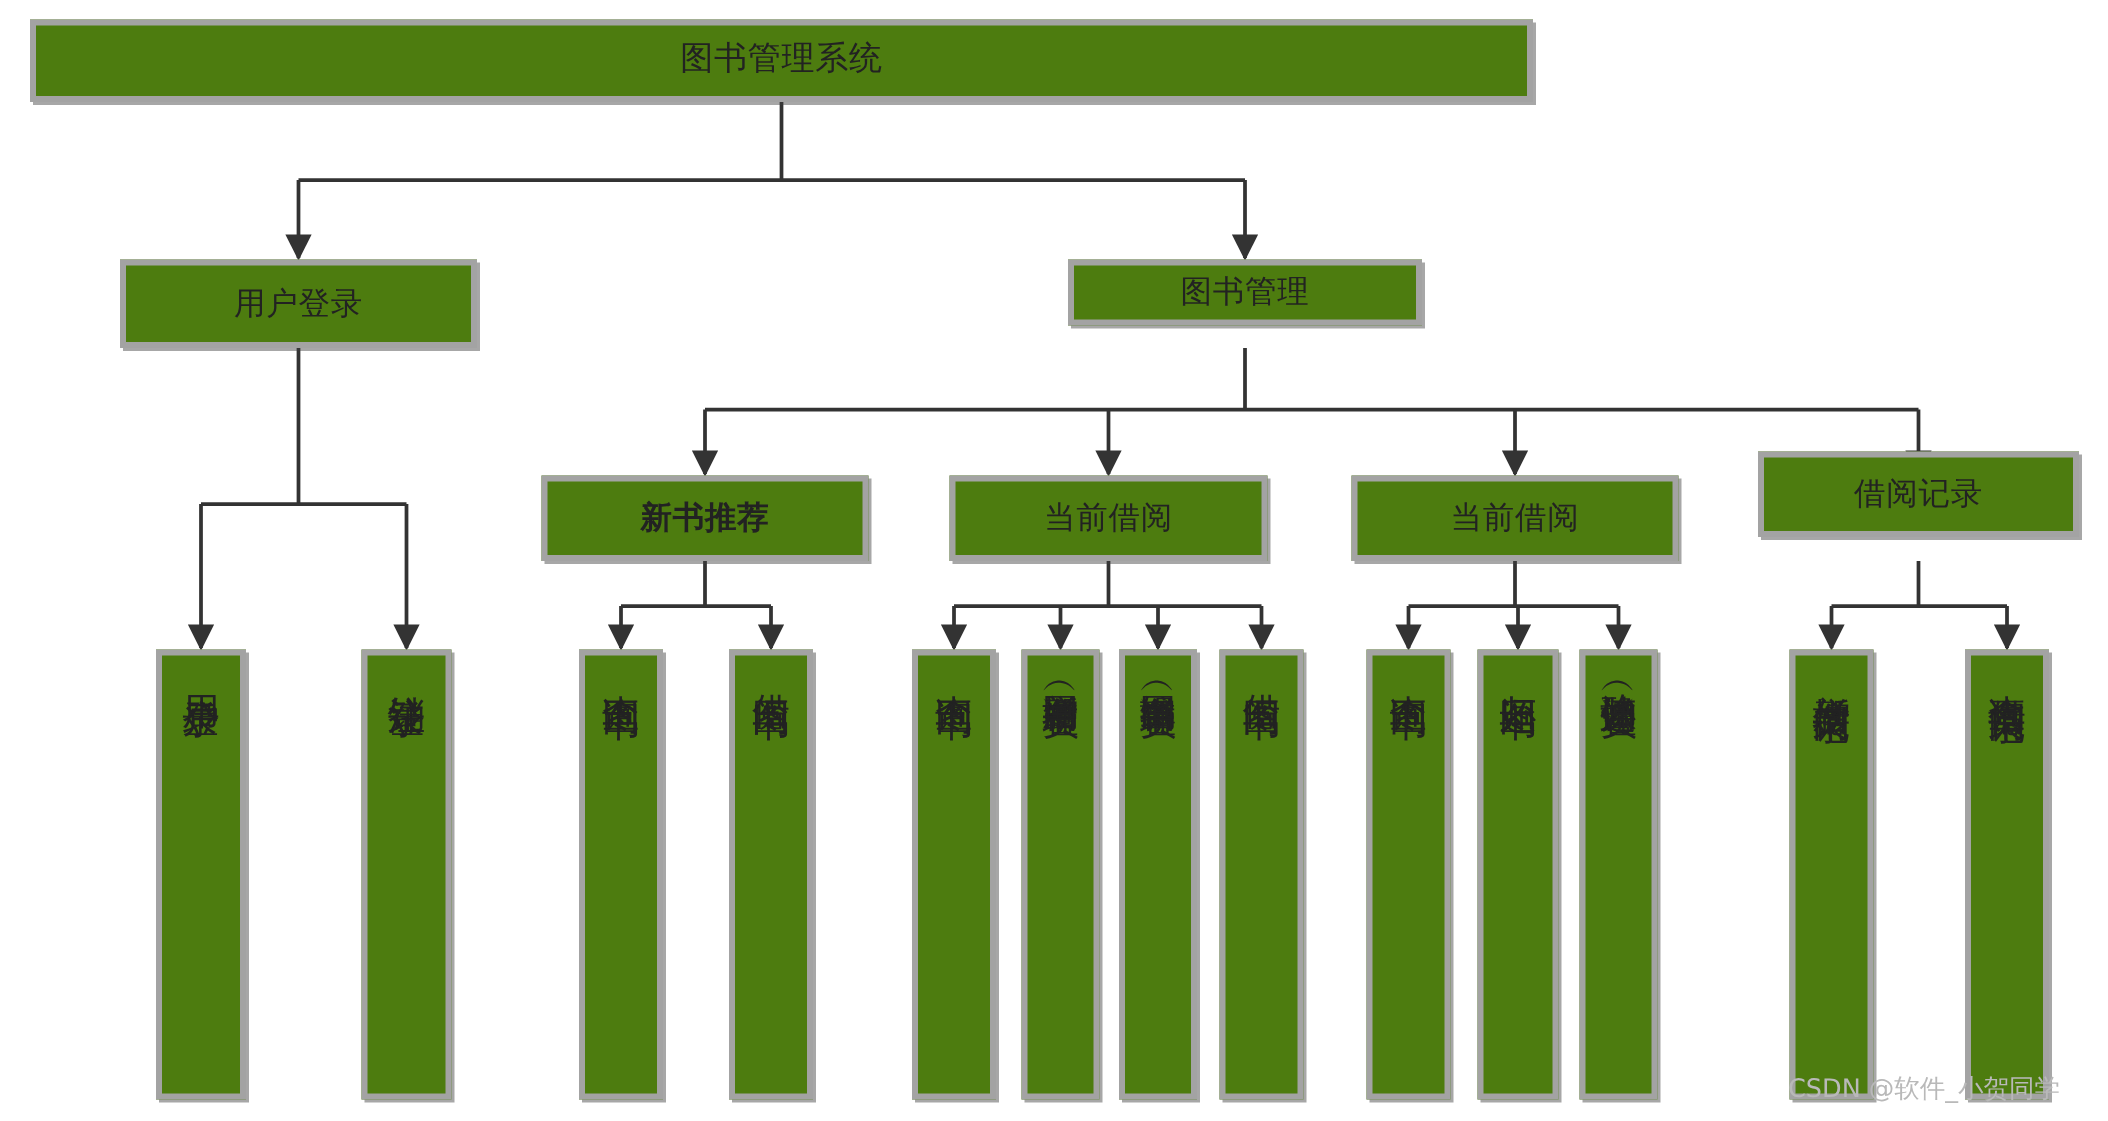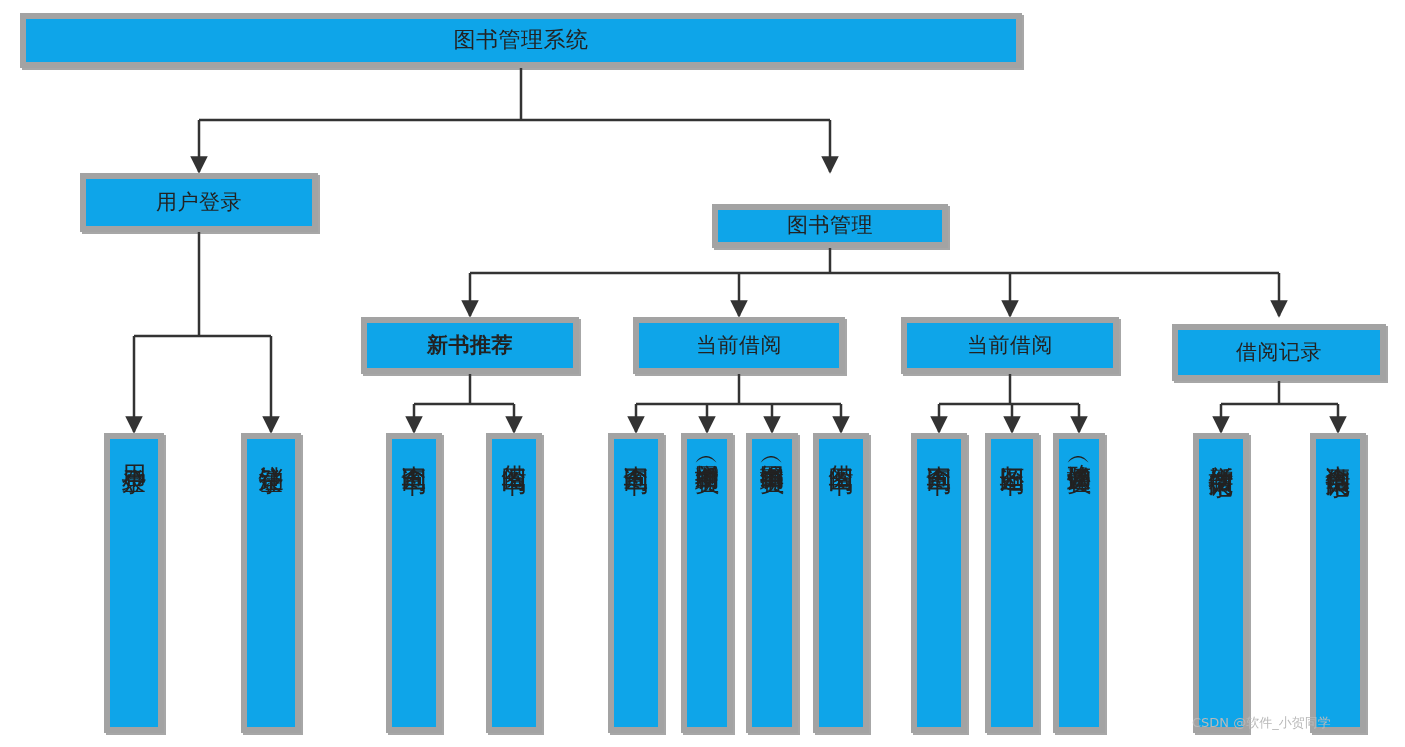--- a/index.html
+++ b/index.html
@@ -21,22 +21,22 @@
     position: absolute;
     left: 0;
     top: 0;
     width: 1405px;
     height: 747px;
     pointer-events: none;
   }
   .node {
     position: absolute;
     box-sizing: border-box;
-    background: #0ea5e9;
-    border: 6px solid #a3a3a3;
+    background: #4d7c0f;
+    border: 4px solid #a3a3a3;
     box-shadow: 2px 2px 0 0 rgba(60,60,60,0.45);
     display: flex;
     align-items: center;
     justify-content: center;
     z-index: 2;
   }
   .node-label {
     color: #222222;
     line-height: 1.22;
     white-space: nowrap;
@@ -63,21 +63,21 @@
     letter-spacing: 2px;
     line-height: 1;
   }
   .node.leaf.tall .node-label {
     font-size: 24px;
     letter-spacing: 1px;
   }
   .watermark {
     position: absolute;
     color: #b9b9b9;
-    font-size: 13px;
+    font-size: 17px;
     white-space: nowrap;
     z-index: 5;
     font-family: "DejaVu Sans", "Liberation Sans", sans-serif;
   }
 </style>
 </head>
 <body>
 
 <div id="canvas">
 
@@ -124,33 +124,33 @@
       </g>
   </svg>
 
   <div id="nodes">
       <div class="node horiz title" style="left: 20px; top: 13px; width: 1002px; height: 55px;">
         <span class="node-label">图书管理系统</span>
       </div>
       <div class="node horiz" style="left: 80px; top: 173px; width: 238px; height: 59px;">
         <span class="node-label">用户登录</span>
       </div>
-      <div class="node horiz" style="left: 712px; top: 173px; width: 236px; height: 44px; margin-top: 31px;">
+      <div class="node horiz" style="left: 712px; top: 173px; width: 236px; height: 44px;">
         <span class="node-label">图书管理</span>
       </div>
       <div class="node horiz" style="left: 361px; top: 317px; width: 218px; height: 57px; font-weight: bold;">
         <span class="node-label">新书推荐</span>
       </div>
       <div class="node horiz" style="left: 633px; top: 317px; width: 212px; height: 57px;">
         <span class="node-label">当前借阅</span>
       </div>
       <div class="node horiz" style="left: 901px; top: 317px; width: 218px; height: 57px;">
         <span class="node-label">当前借阅</span>
       </div>
-      <div class="node horiz" style="left: 1172px; top: 324px; width: 214px; height: 57px;">
+      <div class="node horiz" style="left: 1172px; top: 301px; width: 214px; height: 57px;">
         <span class="node-label">借阅记录</span>
       </div>
       <div class="node leaf" style="left: 104px; top: 433px; width: 60px; height: 300px;">
         <span class="node-label">用户登录</span>
       </div>
       <div class="node leaf" style="left: 241px; top: 433px; width: 60px; height: 300px;">
         <span class="node-label">注销登录</span>
       </div>
       <div class="node leaf" style="left: 386px; top: 433px; width: 56px; height: 300px;">
         <span class="node-label">查询图书</span>

